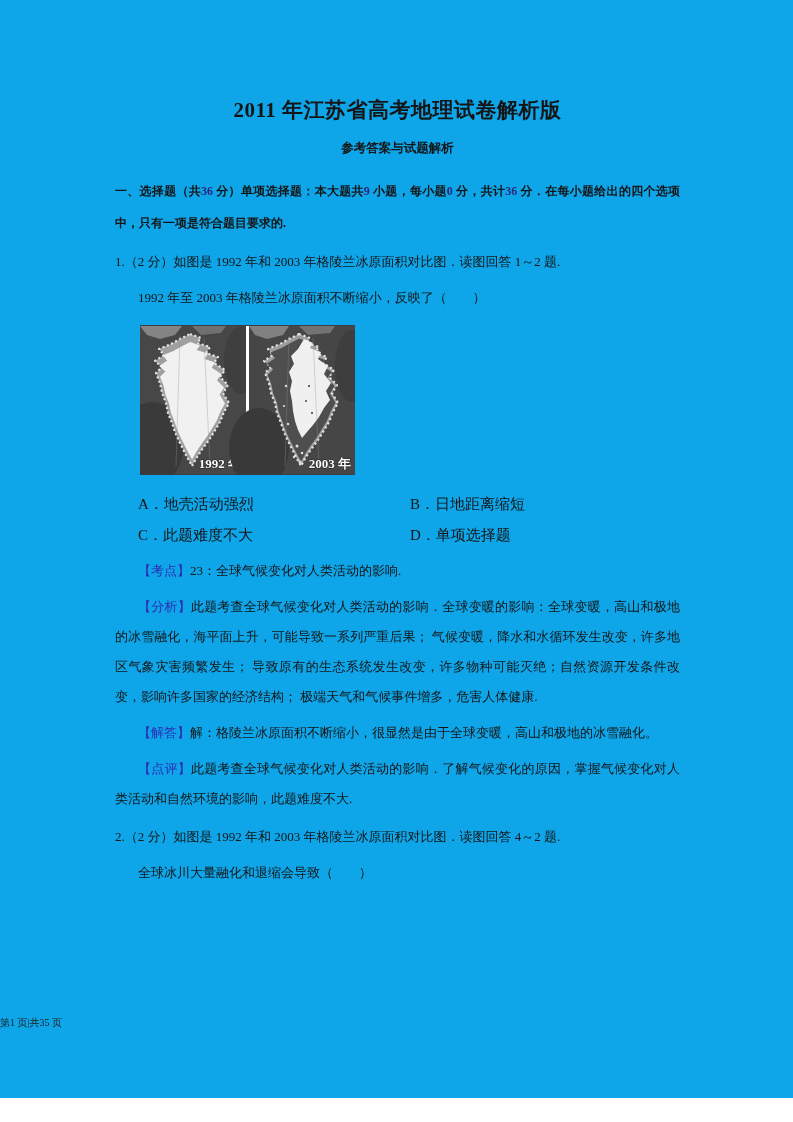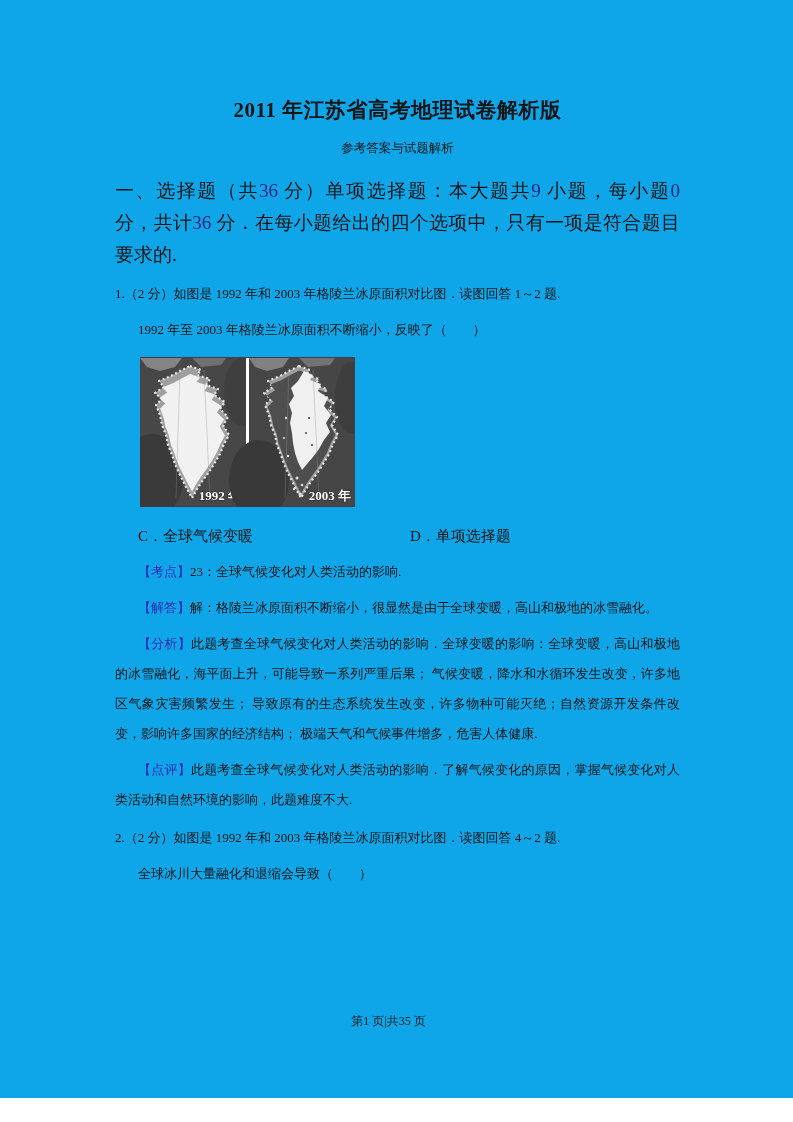--- a/index.html
+++ b/index.html
@@ -20,55 +20,54 @@
     margin: 0;
     font-size: 21px;
     line-height: 28px;
     font-weight: bold;
     text-align: center;
     letter-spacing: 0.5px;
   }
   .doc-subtitle {
     margin-top: 16px;
     font-size: 12.5px;
-    font-weight: normal;
+    font-weight: bold;
     text-align: center;
   }
   p {
     font-size: 13px;
     line-height: 30px;
     margin: 6px 0;
     text-align: justify;
   }
   .sec-header {
     margin-top: 18px;
-    font-size: 19px;
-    font-weight: normal;
+    font-size: 12px;
+    font-weight: bold;
     line-height: 32px;
   }
   .num { color: #28287e; }
   .indent { text-indent: 23px; }
   .label-blue { color: #2c2cb4; }
   .q-stem { margin-top: 8px; }
   figure.greenland {
     margin: 12px 0 14px 25px;
     padding: 0;
     width: 215px;
     height: 150px;
     line-height: 0;
   }
   .options { margin-left: 23px; margin-top: 2px; }
   .options .row { display: flex; line-height: 30px; font-size: 15px; margin: 0 0 1px 0; }
   .options .row .opt:first-child { width: 272px; }
   .page-footer {
     position: absolute;
     left: 0; right: 16px;
     bottom: 68px;
-    text-align: center;
-    font-size: 12px;
+    font-size: 10px;
     color: #1d1d1d;
   }
   svg text.cap {
     font-family: "Liberation Serif", "DejaVu Serif", serif;
     font-size: 13px;
     font-weight: bold;
     fill: #ffffff;
     paint-order: stroke;
     stroke: #1a1a1a;
     stroke-width: 0.8px;
@@ -130,30 +129,34 @@
               <circle cx="63" cy="87" r="1"></circle>
           </g>
           <path d="M40,10 L36,140 M64,12 L70,140" stroke="#8f8f8f" stroke-width="0.7" opacity="0.5"></path>
           <text class="cap" x="102" y="142" text-anchor="end">2003 年</text>
         </g>
       </svg>
     </figure>
 
     <div class="options">
       <div class="row">
-        <span class="opt">C．全球气候变暖</span>
+        <span class="opt">A．地壳活动强烈</span>
+        <span class="opt">B．日地距离缩短</span>
+      </div>
+      <div class="row">
+        <span class="opt">C．此题难度不大</span>
         <span class="opt">D．单项选择题</span>
       </div>
     </div>
 
     <p class="indent"><span class="label-blue">【考点】</span><span>23：全球气候变化对人类活动的影响.</span></p>
 
+    <p class="indent"><span class="label-blue">【分析】</span><span>此题考查全球气候变化对人类活动的影响．全球变暖的影响：全球变暖，高山和极地的冰雪融化，海平面上升，可能导致一系列严重后果； 气候变暖，降水和水循环发生改变，许多地区气象灾害频繁发生； 导致原有的生态系统发生改变，许多物种可能灭绝；自然资源开发条件改变，影响许多国家的经济结构； 极端天气和气候事件增多，危害人体健康.</span></p>
+
     <p class="indent"><span class="label-blue">【解答】</span><span>解：格陵兰冰原面积不断缩小，很显然是由于全球变暖，高山和极地的冰雪融化。</span></p>
-
-    <p class="indent"><span class="label-blue">【分析】</span><span>此题考查全球气候变化对人类活动的影响．全球变暖的影响：全球变暖，高山和极地的冰雪融化，海平面上升，可能导致一系列严重后果； 气候变暖，降水和水循环发生改变，许多地区气象灾害频繁发生； 导致原有的生态系统发生改变，许多物种可能灭绝；自然资源开发条件改变，影响许多国家的经济结构； 极端天气和气候事件增多，危害人体健康.</span></p>
 
 
     <p class="indent"><span class="label-blue">【点评】</span><span>此题考查全球气候变化对人类活动的影响．了解气候变化的原因，掌握气候变化对人类活动和自然环境的影响，此题难度不大.</span></p>
 
     <p class="q-stem">2.（2 分）如图是 1992 年和 2003 年格陵兰冰原面积对比图．读图回答 4～2 题.</p>
     <p class="indent">全球冰川大量融化和退缩会导致（　　）</p>
 
   </div>
 
   <div class="page-footer">第1 页|共35 页</div>

